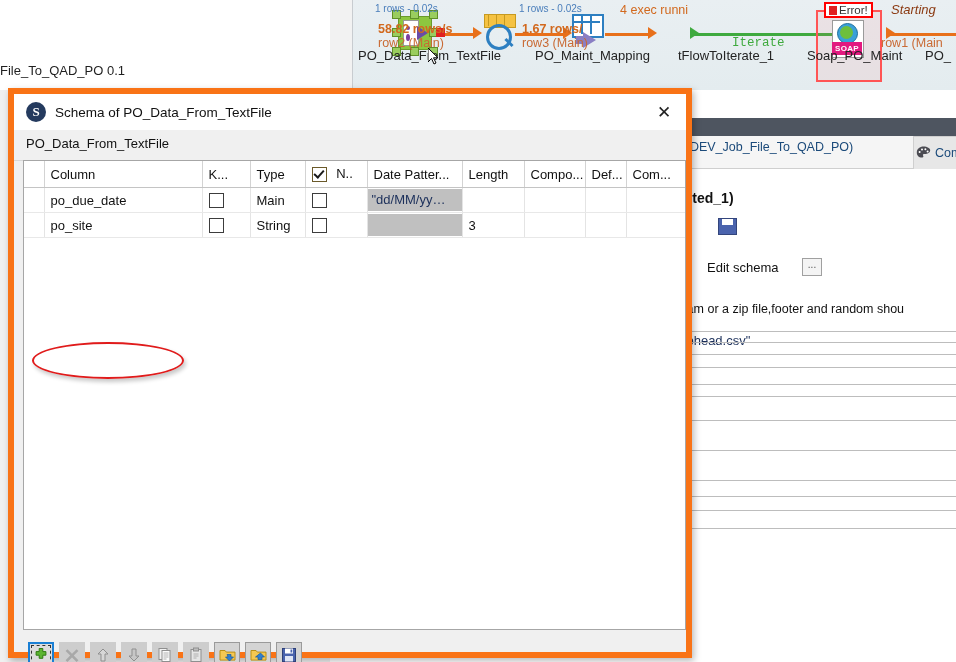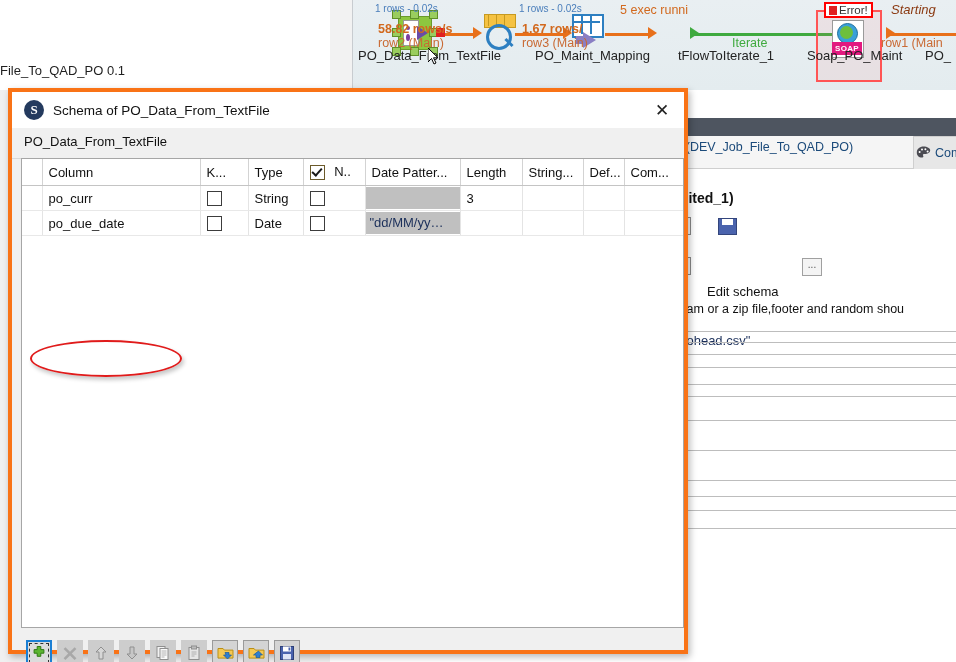--- a/index.html
+++ b/index.html
@@ -103,21 +103,21 @@
   }
   .rp-savebtn {
     position: absolute; width: 17px; height: 15px; background: #4a63ad;
     border: 1px solid #33457c;
   }
   .rp-savebtn::after {
     content: ""; position: absolute; left: 3px; top: 0px; width: 11px; height: 6px;
     background: #ffffff;
   }
   .rp-editschema {
-    position: absolute; font-size: 13px; color: #111; white-space: nowrap; margin-top: 24px;
+    position: absolute; font-size: 13px; color: #111; white-space: nowrap;
   }
   .rp-dots {
     position: absolute; width: 18px; height: 16px; border: 1px solid #a0a0a0;
     background: #f4f4f4; font-size: 10px; color: #555; text-align: center;
     line-height: 12px;
   }
   .rp-text {
     position: absolute; font-size: 12.5px; color: #111; white-space: nowrap;
   }
   .rp-path {
@@ -130,21 +130,21 @@
     position: absolute; left: 0px; top: 90px; width: 9px; height: 240px;
     background: #f0f0f0; border-right: 1px solid #d0d0d0;
   }
   .rp-scroll-thumb {
     position: absolute; left: 1px; top: 2px; width: 7px; height: 34px; background: #cdcdcd;
   }
 
   
   .dialog {
     position: absolute; left: 8px; top: 88px; width: 672px; height: 558px;
-    background: #f0f0f0; border: 4px solid #f97316;
+    background: #f0f0f0; border: 6px solid #f97316;
     box-shadow: 2px 3px 7px rgba(0,0,0,0.28);
   }
   .dlg-titlebar {
     position: absolute; left: 0; top: 0; width: 672px; height: 36px;
     background: #ffffff; display: flex; align-items: center;
   }
   .dlg-icon {
     width: 20px; height: 20px; margin-left: 12px; border-radius: 50%;
     background: #243a5e; position: relative; flex: none;
   }
@@ -307,22 +307,22 @@
     </div>
 
     <div class="stat-blue" style="left:45px;top:3px;">1 rows - 0.02s</div>
     <div class="stat-red" style="left:48px;top:22px;">58.82 rows/s</div>
     <div class="stat-rowlbl" style="left:48px;top:36px;">row2 (Main)</div>
 
     <div class="stat-blue" style="left:189px;top:3px;">1 rows - 0.02s</div>
     <div class="stat-red" style="left:192px;top:22px;">1.67 rows/</div>
     <div class="stat-rowlbl" style="left:192px;top:36px;">row3 (Main)</div>
 
-    <div class="stat-red" style="left:290px;top:3px;font-weight:normal;">5 exec runni</div>
-    <div class="stat-green" style="left:402px;top:36px;">Iterate</div>
+    <div class="stat-red" style="left:290px;top:3px;font-weight:normal;">4 exec runni</div>
+    <div class="stat-green" style="left:402px;top:36px;font-family:Liberation Mono, monospace;">Iterate</div>
     <div class="stat-rowlbl" style="left:551px;top:36px;">row1 (Main</div>
     <div class="stat-italic" style="left:561px;top:2px;">Starting</div>
 
     <div class="node-label" style="left:28px;top:48px;">PO_Data_From_TextFile</div>
     <div class="node-label" style="left:205px;top:48px;">PO_Maint_Mapping</div>
     <div class="node-label" style="left:348px;top:48px;">tFlowToIterate_1</div>
     <div class="node-label" style="left:477px;top:48px;">Soap_PO_Maint</div>
     <div class="node-label" style="left:595px;top:48px;">PO_</div>
   </div>
   <div class="canvas-gutter"></div>
@@ -408,54 +408,54 @@
             <th class="c-gutter"></th>
             <th>Column</th>
             <th>K...</th>
             <th>Type</th>
             <th>
               <span class="cb hdr checked"></span>
               <span style="margin-left:6px;">N..</span>
             </th>
             <th>Date Patter...</th>
             <th>Length</th>
-            <th>String...</th>
+            <th>Compo...</th>
             <th>Def...</th>
             <th>Com...</th>
           </tr>
         </thead>
         <tbody id="schema-body">
             <tr>
               <td class="c-gutter"></td>
-              <td class="cell-indent">po_curr</td>
+              <td class="cell-indent">po_due_date</td>
+              <td><span class="cb"></span></td>
+              <td>Main</td>
+              <td><span class="cb"></span></td>
+              <td style="padding: 0px;">
+                <span class="datecell">"dd/MM/yy…</span>
+              </td>
+              <td></td>
+              <td></td>
+              <td></td>
+              <td></td>
+            </tr>
+            <tr>
+              <td class="c-gutter"></td>
+              <td class="cell-indent">po_site</td>
               <td><span class="cb"></span></td>
               <td>String</td>
               <td><span class="cb"></span></td>
               <td style="padding: 0px;">
                 <span class="greycell"></span>
               </td>
               <td>3</td>
               <td></td>
               <td></td>
               <td></td>
             </tr>
-            <tr>
-              <td class="c-gutter"></td>
-              <td class="cell-indent">po_due_date</td>
-              <td><span class="cb"></span></td>
-              <td>Date</td>
-              <td><span class="cb"></span></td>
-              <td style="padding: 0px;">
-                <span class="datecell">"dd/MM/yy…</span>
-              </td>
-              <td></td>
-              <td></td>
-              <td></td>
-              <td></td>
-            </tr>
           </tbody>
       </table>
     </div>
 
     <div class="annot-ellipse"></div>
 
     <div class="tb">
       <div class="tb-btn sel">
         <svg width="16" height="16" viewBox="0 0 16 16">
           <path d="M6.2 1.5h3.6v3.1h3.1v3.6h-3.1v3.1H6.2V8.2H3.1V4.6h3.1z" fill="#5cb531" stroke="#2f7a12" stroke-width="1"></path>

